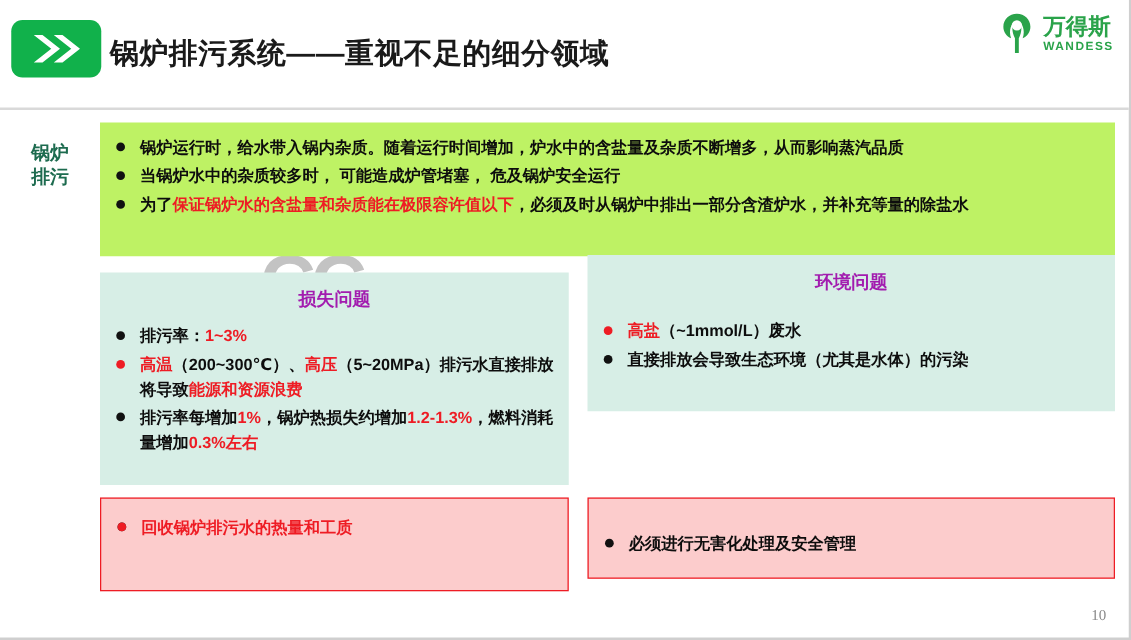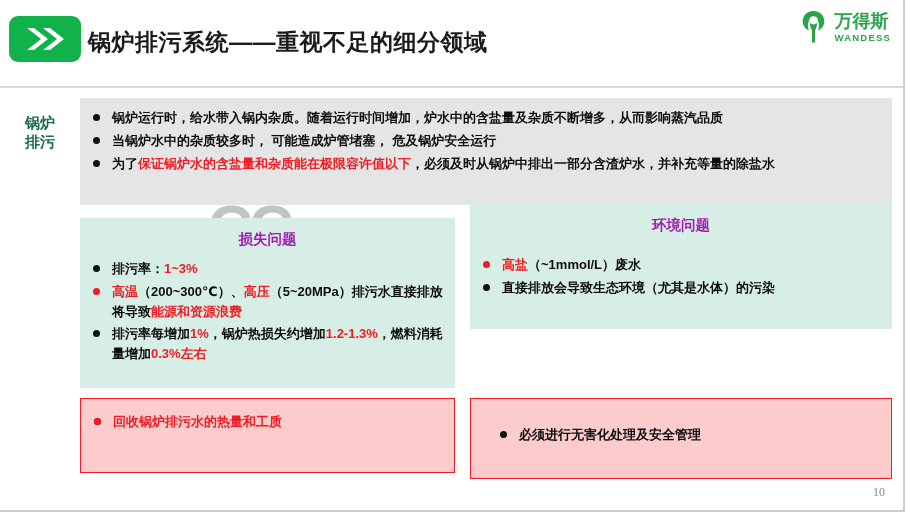--- a/index.html
+++ b/index.html
@@ -58,21 +58,21 @@
     position:absolute;
     width:56px;
     text-align:center;
     font-size:15px; font-weight:bold; color:#1d6b4f;
     line-height:1.28;
   }
   .rowlabel span{ display:block; }
 
   
   .box{ position:absolute; }
-  .box-cyan   { background:#e5e5e5; }
+  .box-cyan   { background:#bef264; }
   .box-mint   { background:#d7eee6; }
   .box-red    { background:#fccccc; border:1.5px solid #ee1c24; }
 
   .box-heading{
     text-align:center;
     font-size:14.5px; font-weight:bold; color:#a21caf;
     margin-top:12px;
   }
 
   ul.bullets{ list-style:none; }
@@ -175,21 +175,21 @@
       </ul>
   </div>
 
   <div class="box box-red" style="left:80px; top:398px; width:375px; height:75px;">
     <ul class="bullets" id="bl-sol-l" style="margin:13px 12px 0 8px;">
         <li><span class="dot"></span></li>
         <li><span class="dot red"></span><span class="rd">回收锅炉排污水的热量和工质</span></li>
       </ul>
   </div>
 
-  <div class="box box-red" style="left:470px; top:398px; width:422px; height:81px;padding-left:16px;">
+  <div class="box box-red" style="left:470px; top:398px; width:422px; height:65px;">
     <ul class="bullets" id="bl-sol-r" style="margin:26px 12px 0 8px;">
         <li><span class="dot"></span><span>必须进行无害化处理及安全管理</span></li>
       </ul>
   </div>
 
   <div class="pagenum">10</div>
 
 </div>
 
 </body></html>

